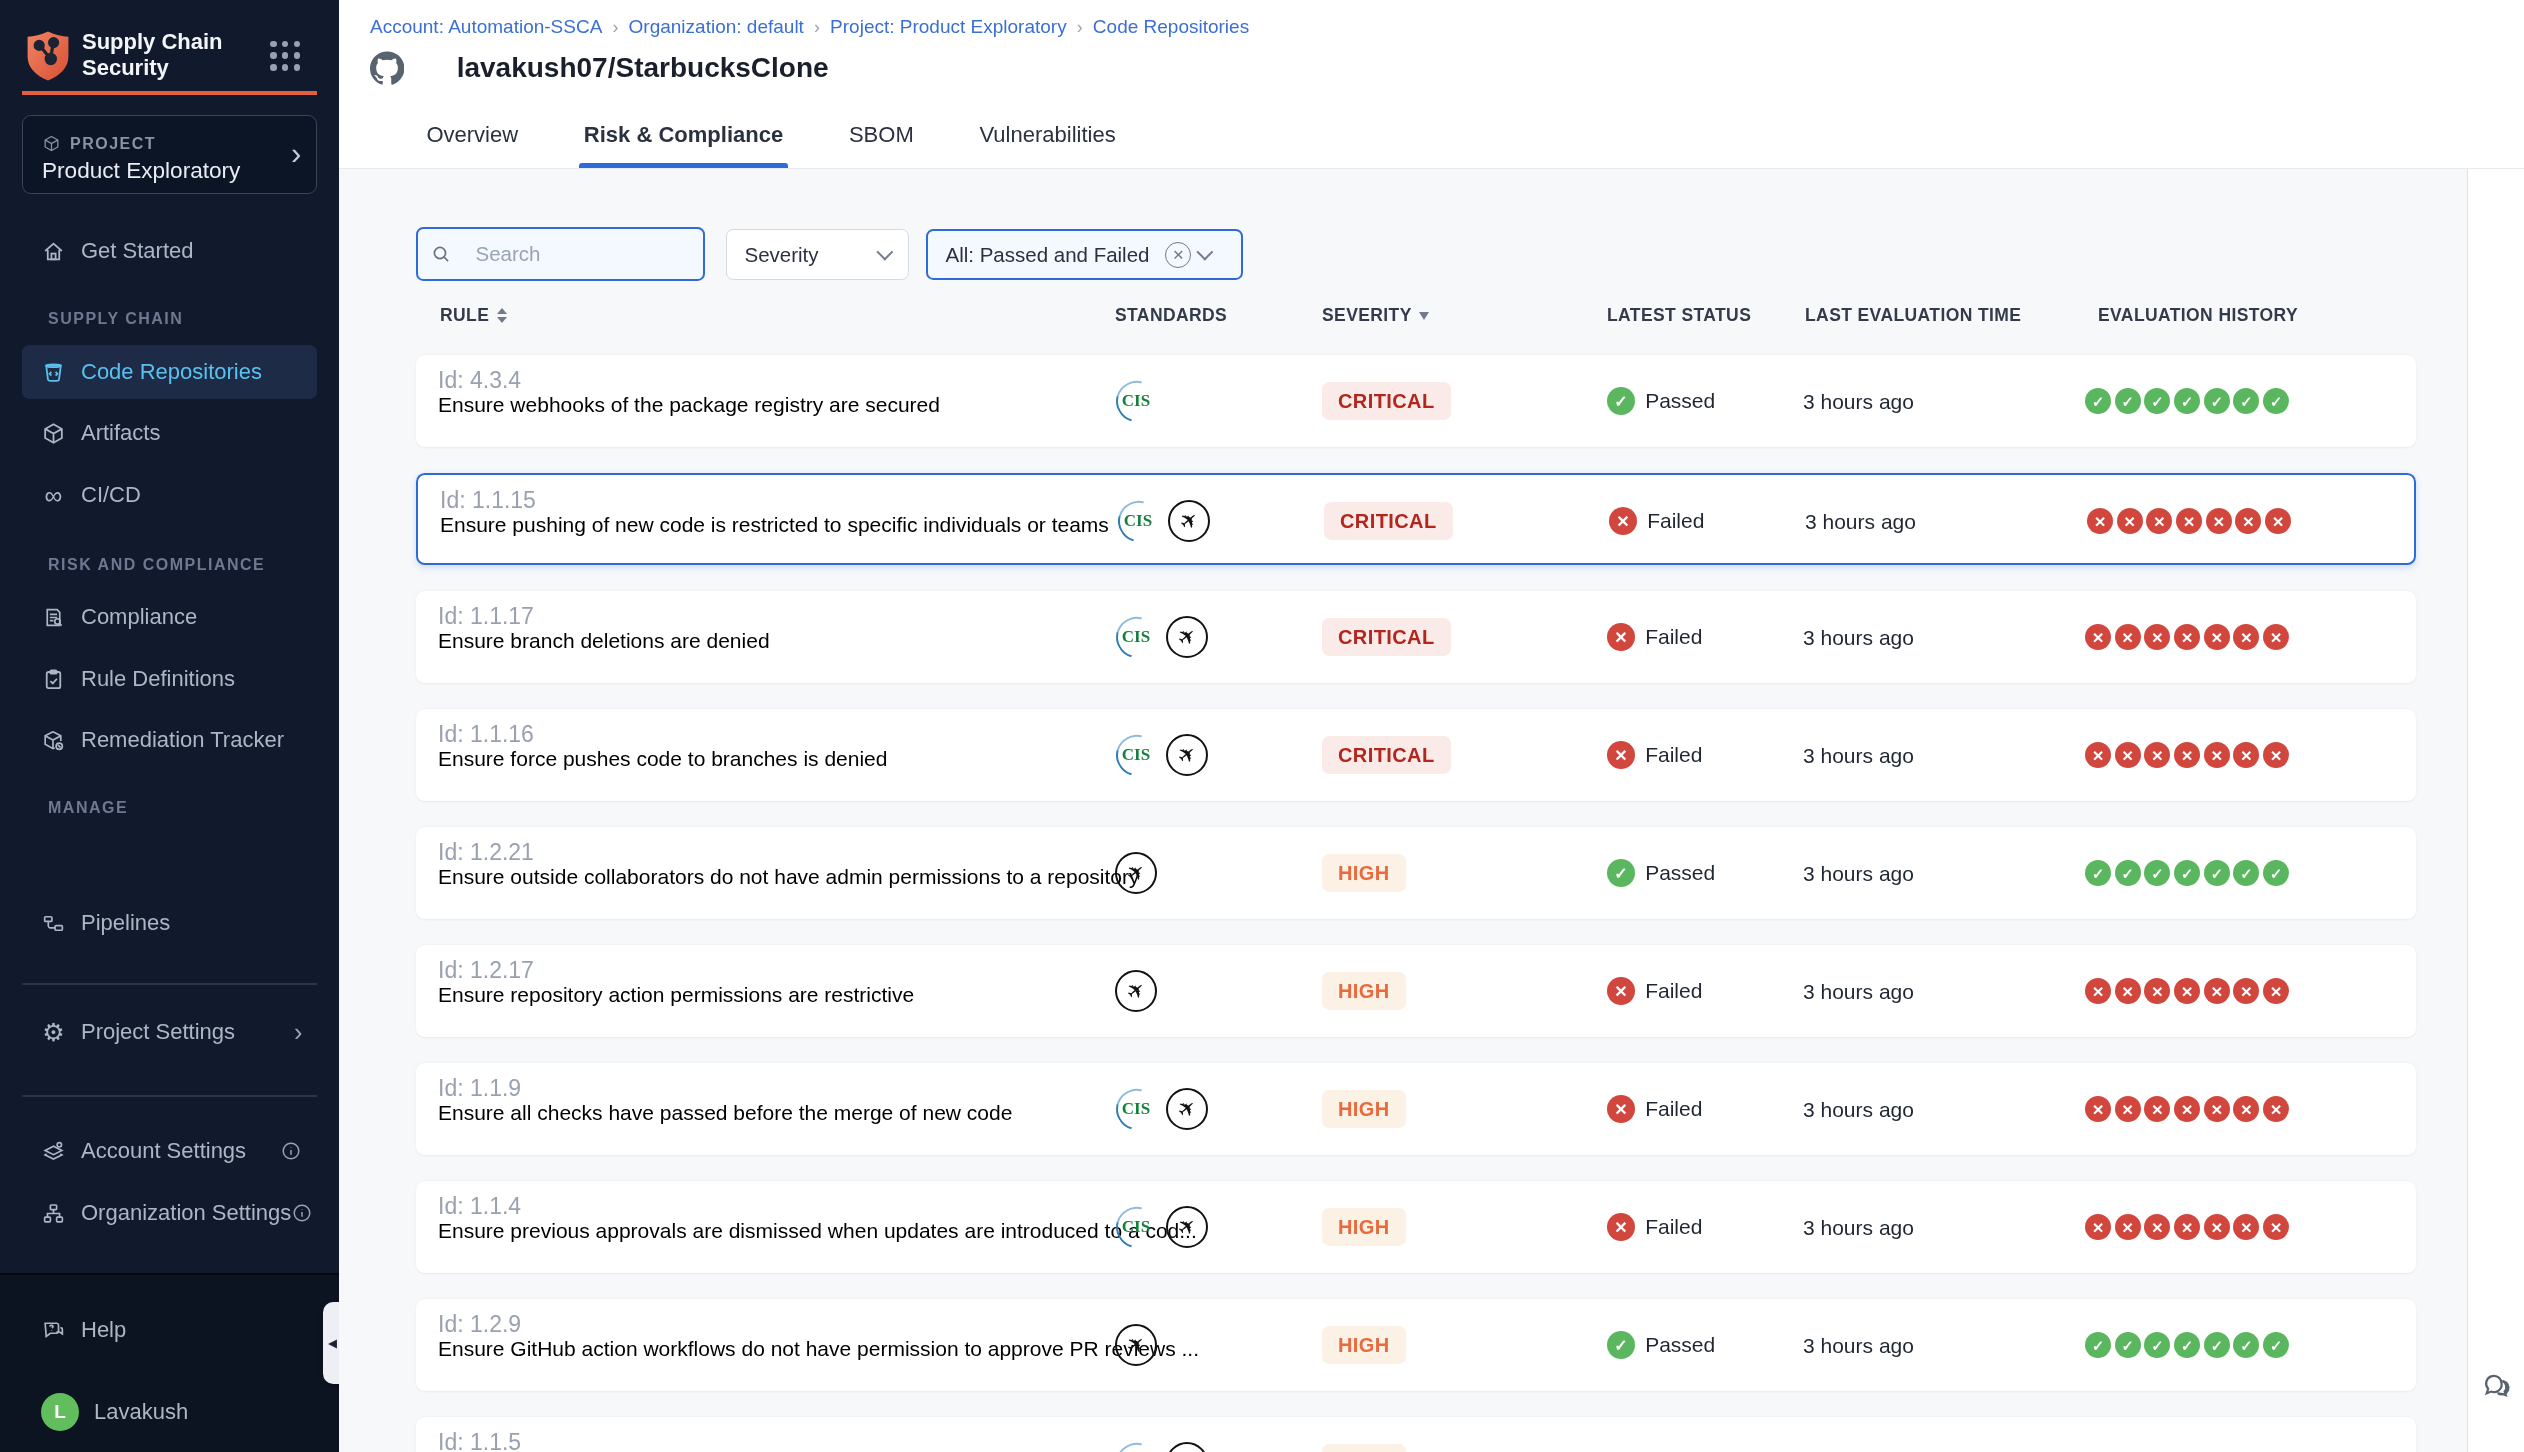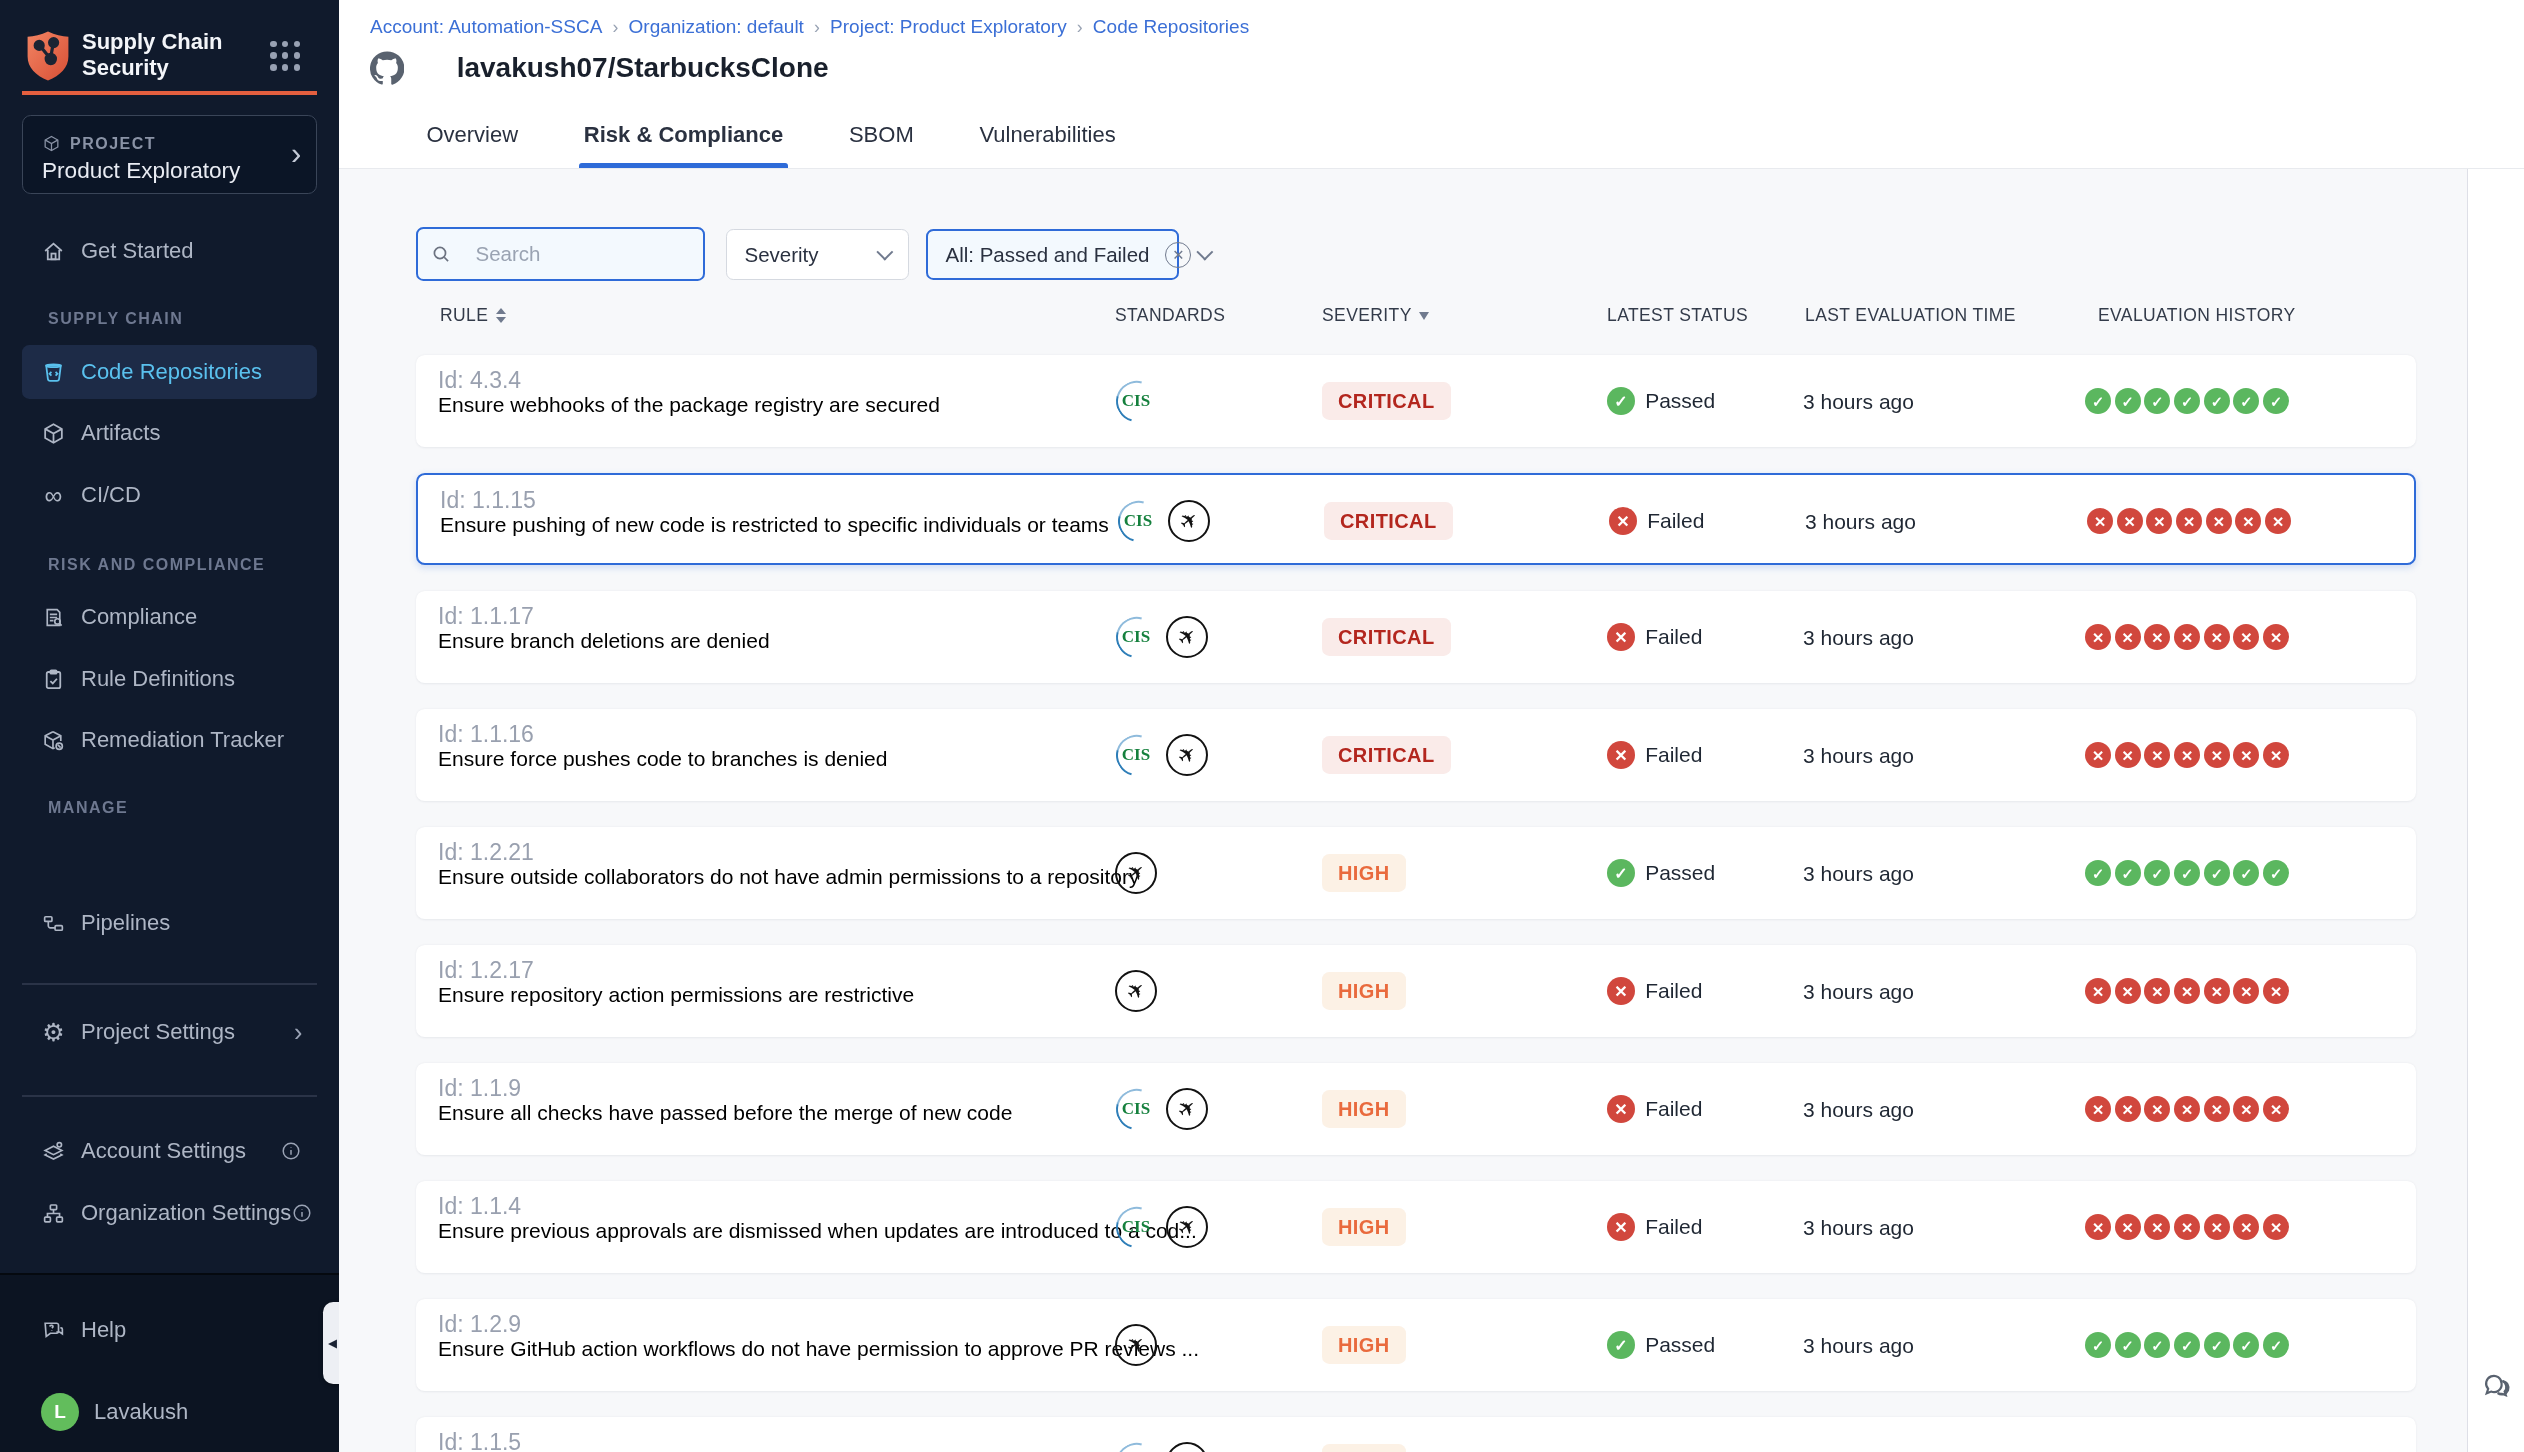--- a/index.html
+++ b/index.html
@@ -54,26 +54,26 @@
 
   .search-box { position:absolute; left:77px; top:58px; width:289px; height:54px; background:#F3F9FE; border:2.2px solid #2F6BD8; border-radius:7.3px; display:flex; align-items:center; }
   .search-box svg { width:20.5px; height:20.5px; margin-left:13px; flex:none; color:#6B7280; }
   .search-box input { border:none; outline:none; background:transparent; font-size:20.5px; color:#2A3140; margin-left:24px; width:219px; font-family:"Liberation Sans",sans-serif; }
   .search-box input::placeholder { color:#9AA3B2; }
 
   .select-ctl { position:absolute; height:51px; background:#fff; border:1.5px solid #D5D9E0; border-radius:7.3px; display:flex; align-items:center; cursor:pointer; }
   .select-ctl .sel-text { font-size:20.5px; color:#2A3140; margin-left:17.5px; white-space:nowrap; }
   .chev { width:11.7px; height:11.7px; border-right:2.2px solid #707A8E; border-bottom:2.2px solid #707A8E; transform:rotate(45deg); margin:-4.4px 17.5px 0 auto; flex:none; }
   .sel-severity { left:387px; top:60px; width:183px; }
-  .sel-status { left:587px; top:60px; width:253px; background:#F3F9FE; border:2.2px solid #2F6BD8; }
+  .sel-status { left:587px; top:60px; width:317px; background:#F3F9FE; border:2.2px solid #2F6BD8; }
   .clear-x { width:26px; height:26px; border:1.5px solid #707A8E; border-radius:50%; color:#707A8E; font-size:14.6px; display:flex; align-items:center; justify-content:center; margin-left:16px; flex:none; cursor:pointer; }
   .sel-status .chev { margin-left:7.3px; }
 
   
-  .thead { position:absolute; top:136px; left:0; right:0; height:29px; font-size:17.5px; font-weight:normal; letter-spacing:0.4px; color:#333B4A; }
+  .thead { position:absolute; top:136px; left:0; right:0; height:29px; font-size:17.5px; font-weight:bold; letter-spacing:0.4px; color:#333B4A; }
   .th { position:absolute; display:flex; align-items:center; gap:7.3px; white-space:nowrap; }
   .sort-stack { display:flex; flex-direction:column; gap:2.9px; cursor:pointer; }
   .tri-up { width:0; height:0; border-left:5.1px solid transparent; border-right:5.1px solid transparent; border-bottom:6.6px solid #707A8E; }
   .tri-down { width:0; height:0; border-left:5.1px solid transparent; border-right:5.1px solid transparent; border-top:6.6px solid #707A8E; }
   .tri-down.big { border-left-width:5.8px; border-right-width:5.8px; border-top-width:8px; cursor:pointer; }
 
   
   .rules-list { position:absolute; left:77px; top:186px; width:2000px; }
   .rule-card { position:relative; width:2000px; height:92px; background:#fff; border-radius:8.8px; margin-bottom:26px; box-shadow:0 0.7px 2.2px rgba(20,30,50,.07); cursor:pointer; }
   .rule-card.selected { border:2.2px solid #2F6BD8; box-shadow:0 2.2px 7.3px rgba(46,107,216,.18); }

